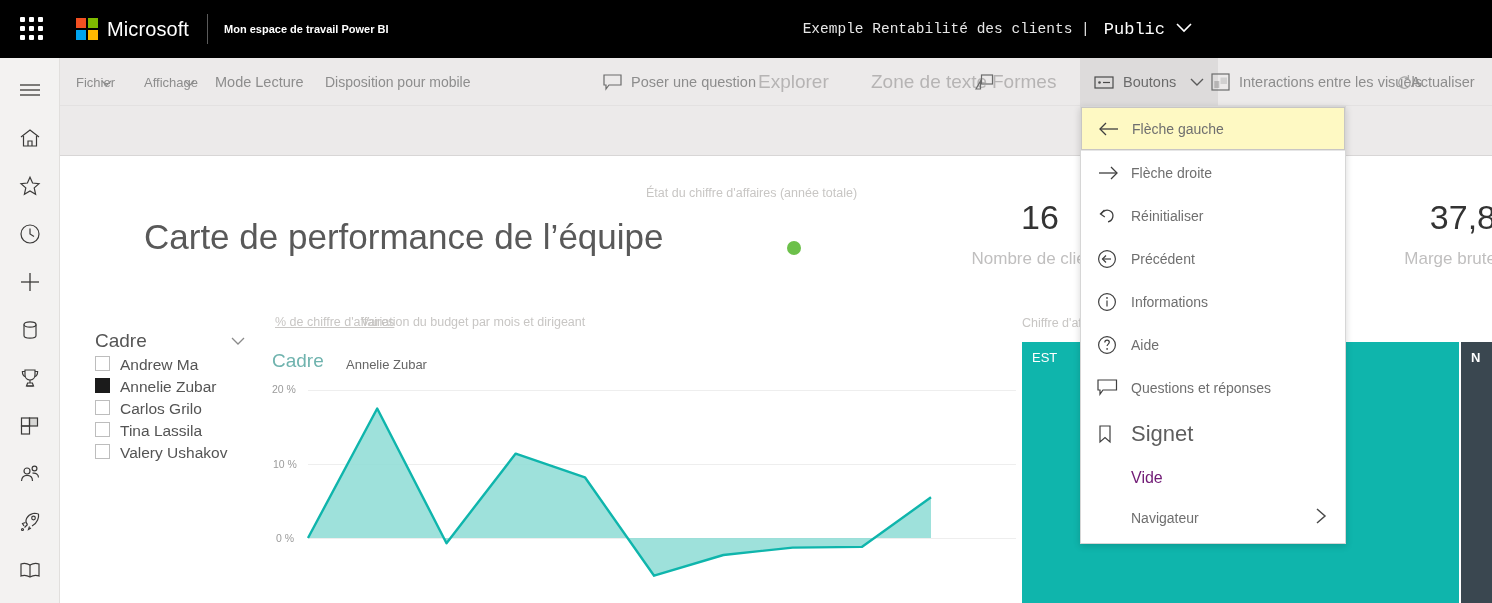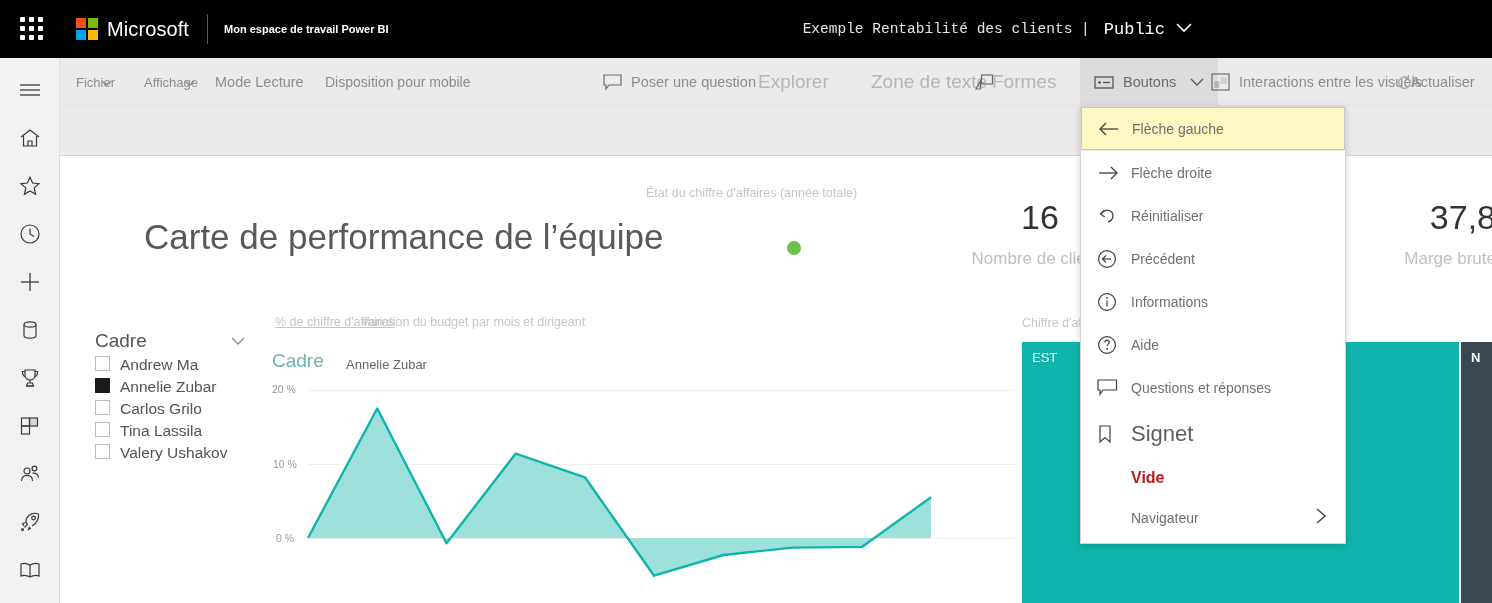--- a/index.html
+++ b/index.html
@@ -103,21 +103,21 @@
     border: 1px solid #d6d6d6; box-shadow: 0 2px 7px rgba(0,0,0,.16); z-index: 40;
     padding-bottom: 4px;
   }
   .menu-item {
     display: flex; align-items: center; height: 43px; padding-left: 16px; cursor: pointer;
   }
   .menu-item.selected { border: 1px solid #c8c6c4; background: #fef9c3; height: 43px; }
   .mi-icon { width: 34px; display: inline-flex; align-items: center; color: #4a4a4a; flex: 0 0 34px; }
   .mi-label { font-size: 14px; color: #6f6f6f; }
   .mi-label.big { font-size: 22px; color: #5e5e5e; }
-  .mi-label.med { font-size: 16px; color: #b91c1c; font-weight: bold; }
+  .mi-label.med { font-size: 16px; color: #701a75; }
   .mi-chevron { margin-left: auto; margin-right: 18px; color: #5a5a5a; }
   .menu-sep { height: 1px; background: #e6e6e6; margin: 0; }
 </style>
 </head>
 <body>
 
 <div id="app">
 
   <div class="topbar">
     <div class="waffle">

